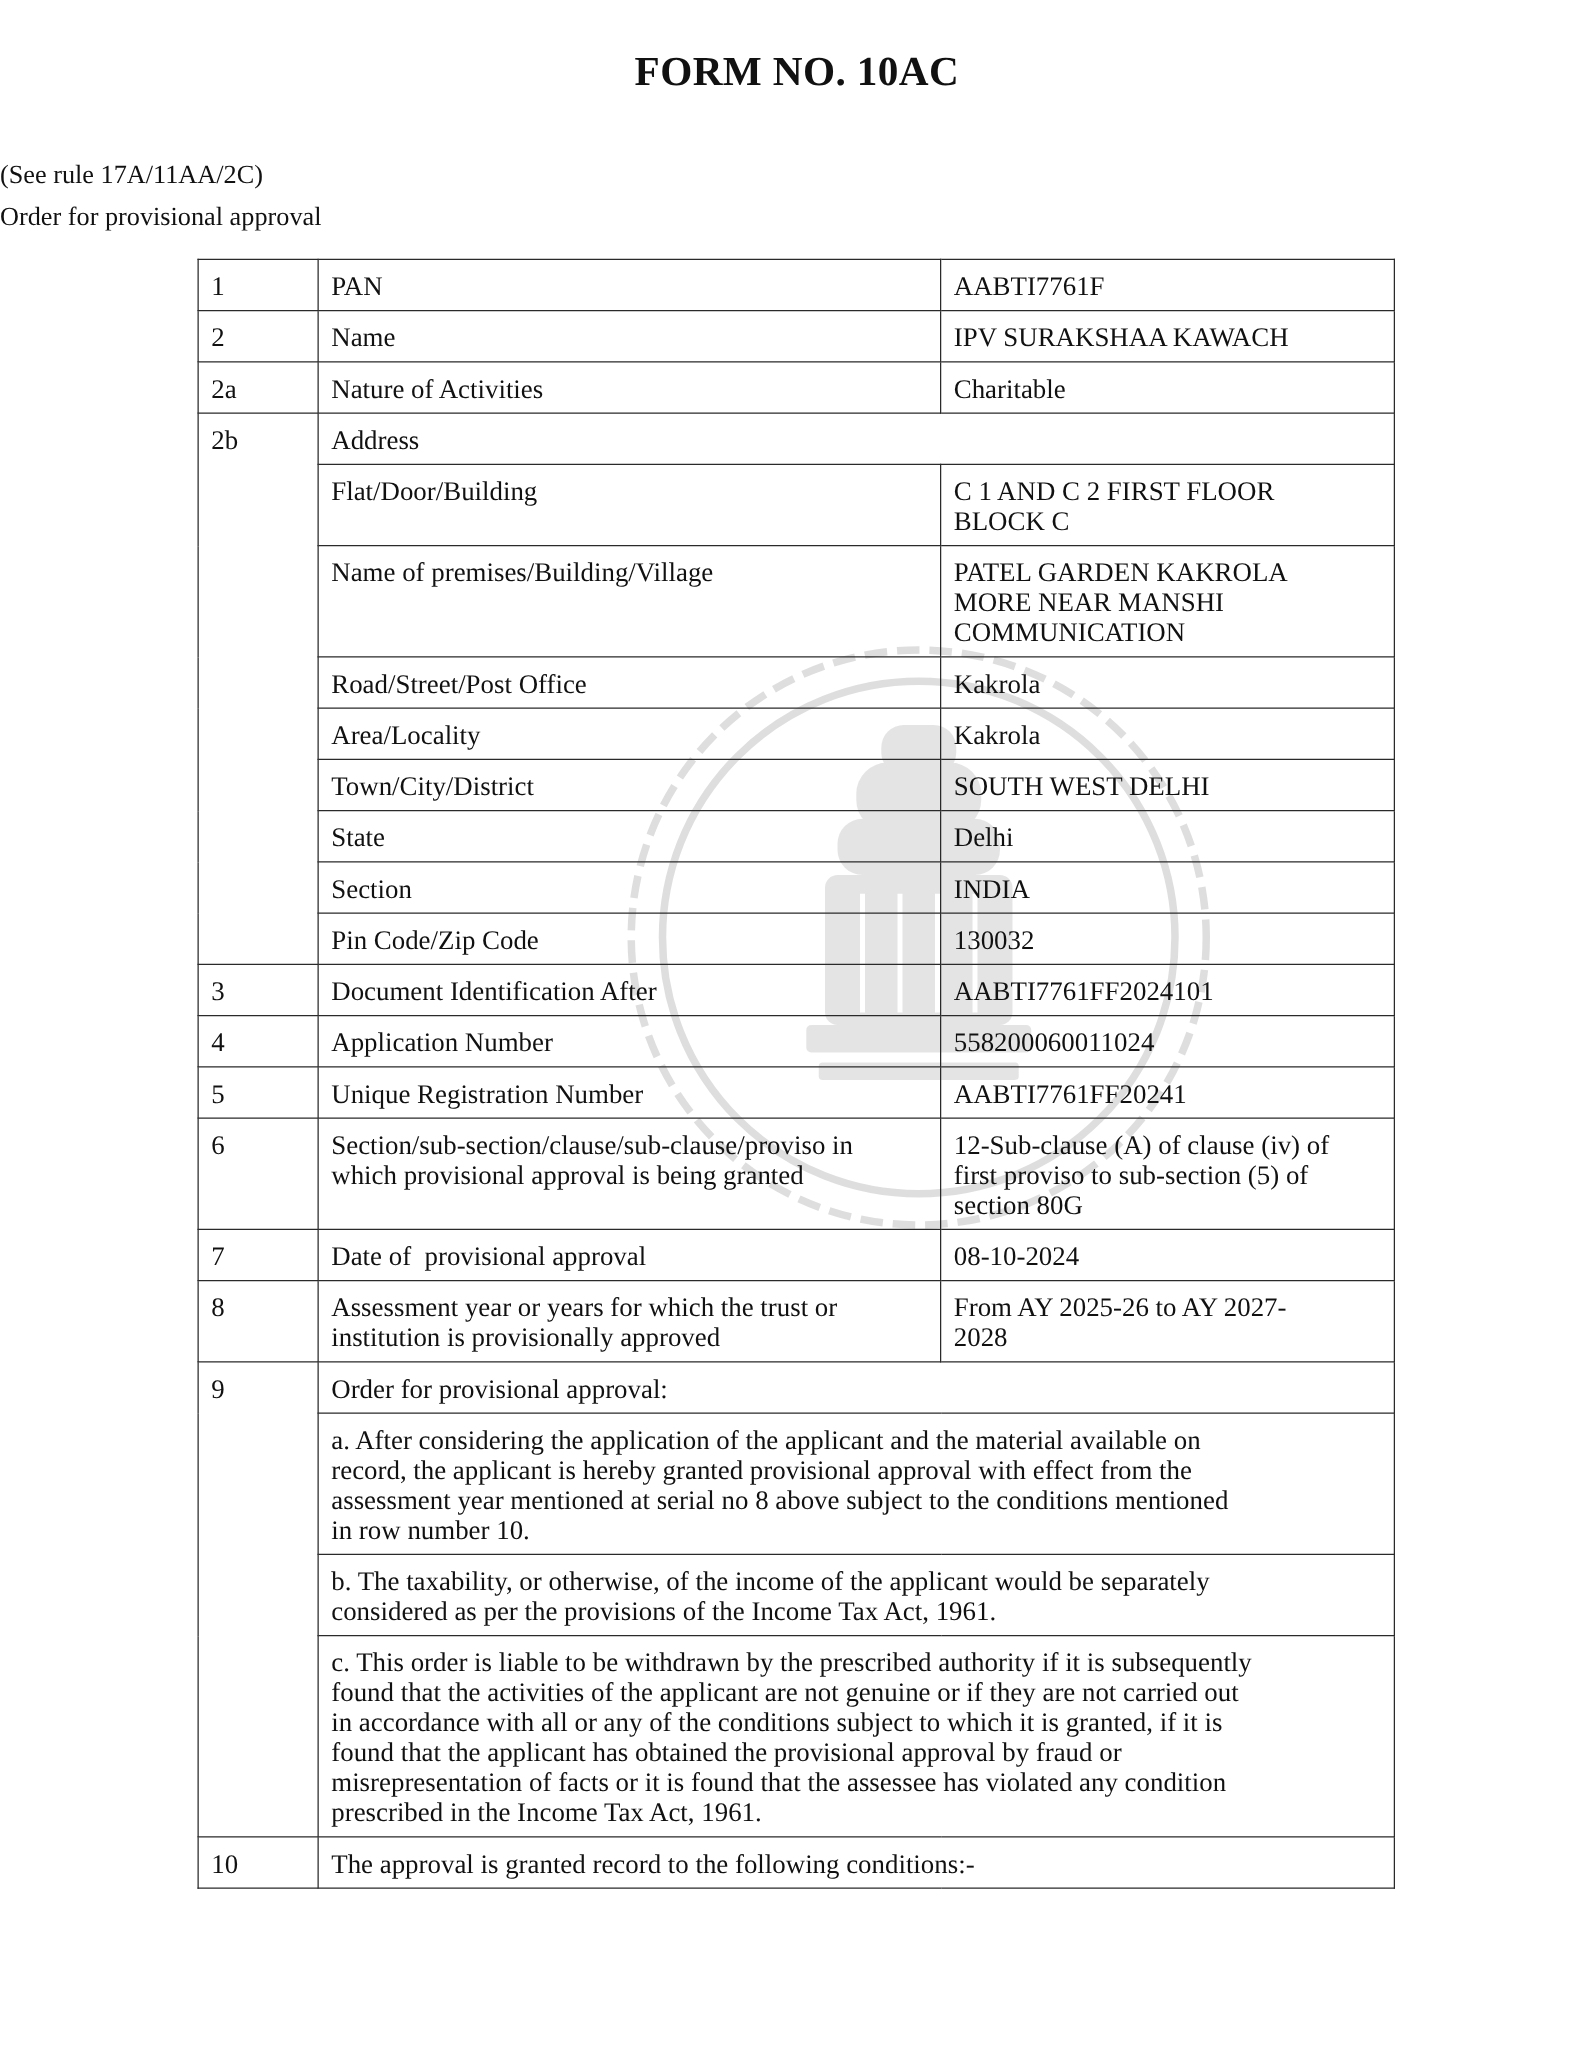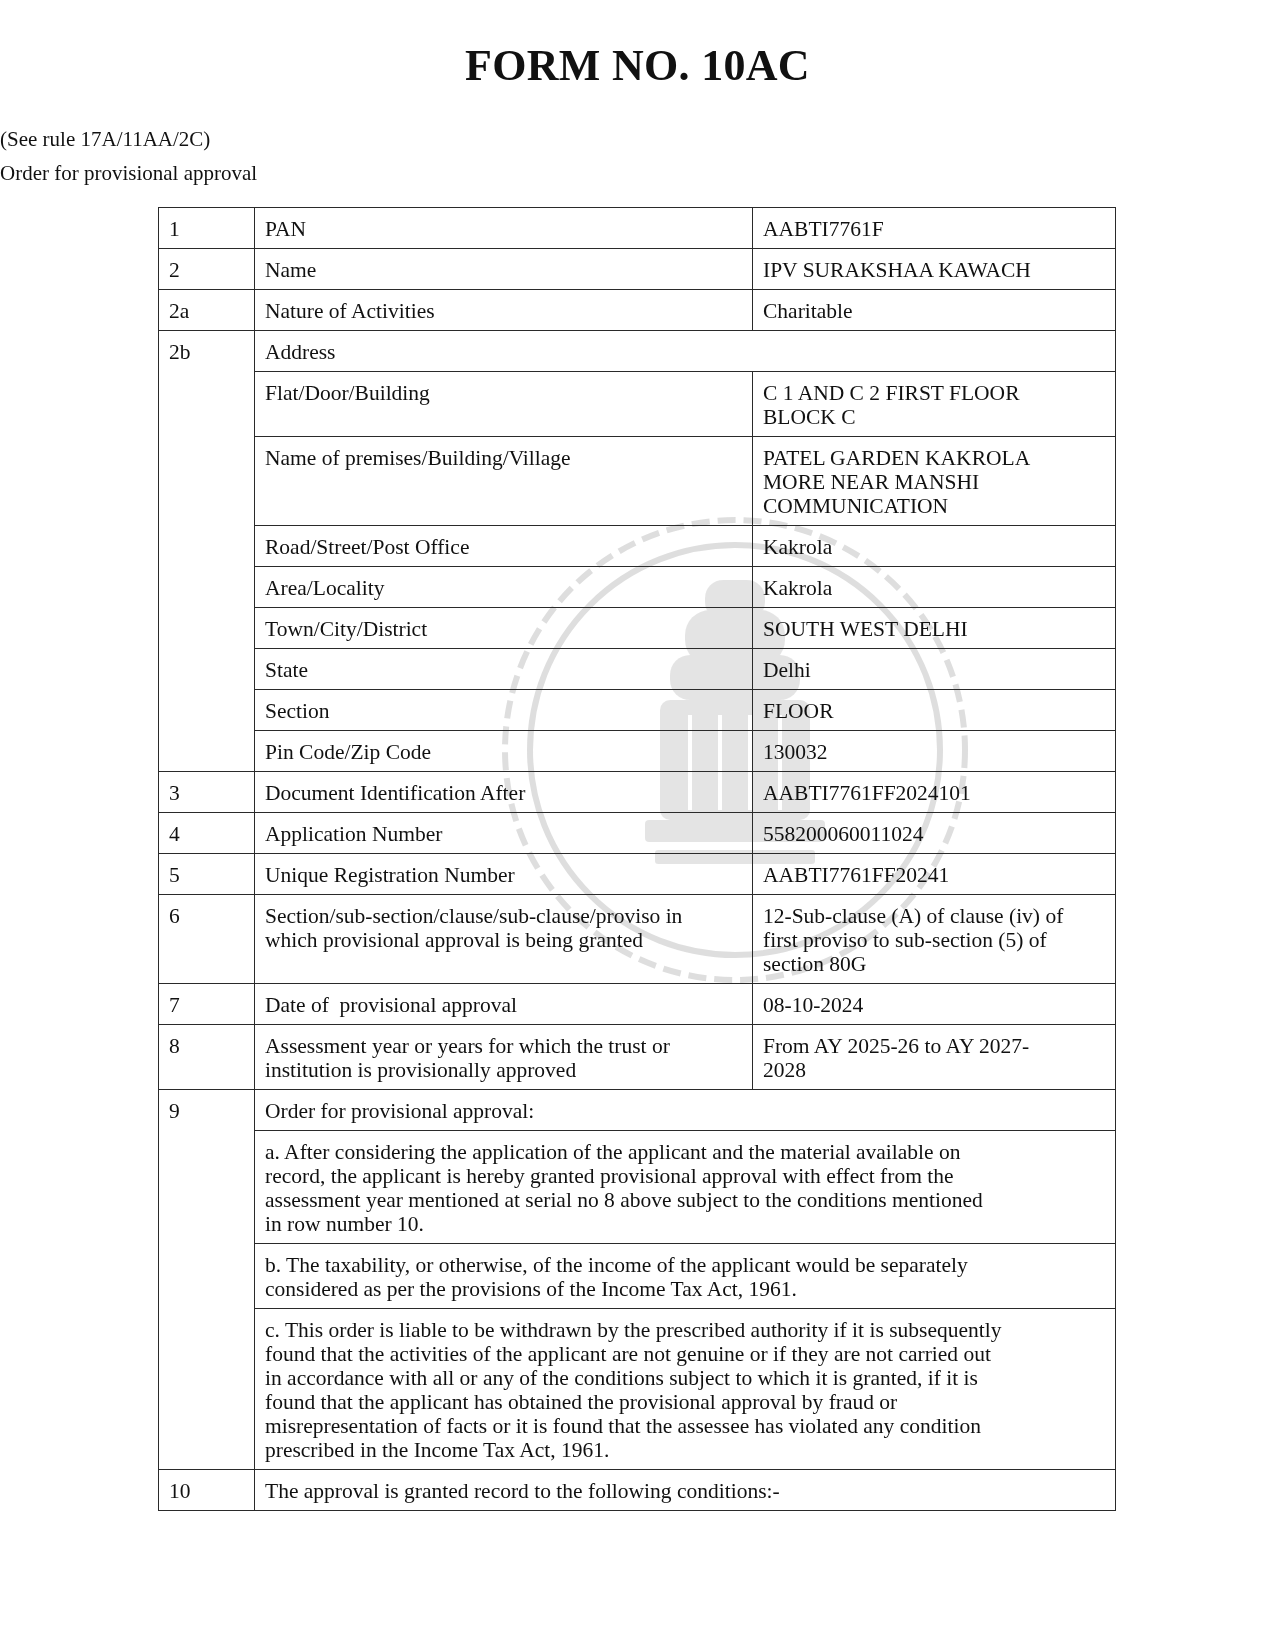--- a/index.html
+++ b/index.html
@@ -14,21 +14,21 @@
       overflow: hidden;
       font-family: "Liberation Serif", "DejaVu Serif", serif;
       color: #111111;
     }
     .title {
       position: absolute;
       top: 40px;
       left: 0;
       width: 1275px;
       text-align: center;
-      font-size: 44px;
+      font-size: 33px;
       font-weight: bold;
       letter-spacing: 0.3px;
     }
     .subtitle {
       position: absolute;
       top: 122px;
       left: 0;
       width: 1275px;
       font-size: 21px;
       line-height: 34px;
@@ -138,21 +138,21 @@
     <tr>
       <td class="label">Town/City/District</td>
       <td class="value">SOUTH WEST DELHI</td>
     </tr>
     <tr>
       <td class="label">State</td>
       <td class="value">Delhi</td>
     </tr>
     <tr>
       <td class="label">Section</td>
-      <td class="value">FLOOR</td>
+      <td class="value">INDIA</td>
     </tr>
     <tr>
       <td class="label">Pin Code/Zip Code</td>
       <td class="value">130032</td>
     </tr>
     <tr>
       <td class="sno">3</td>
       <td class="label">Document Identification After</td>
       <td class="value">AABTI7761FF2024101</td>
     </tr>

